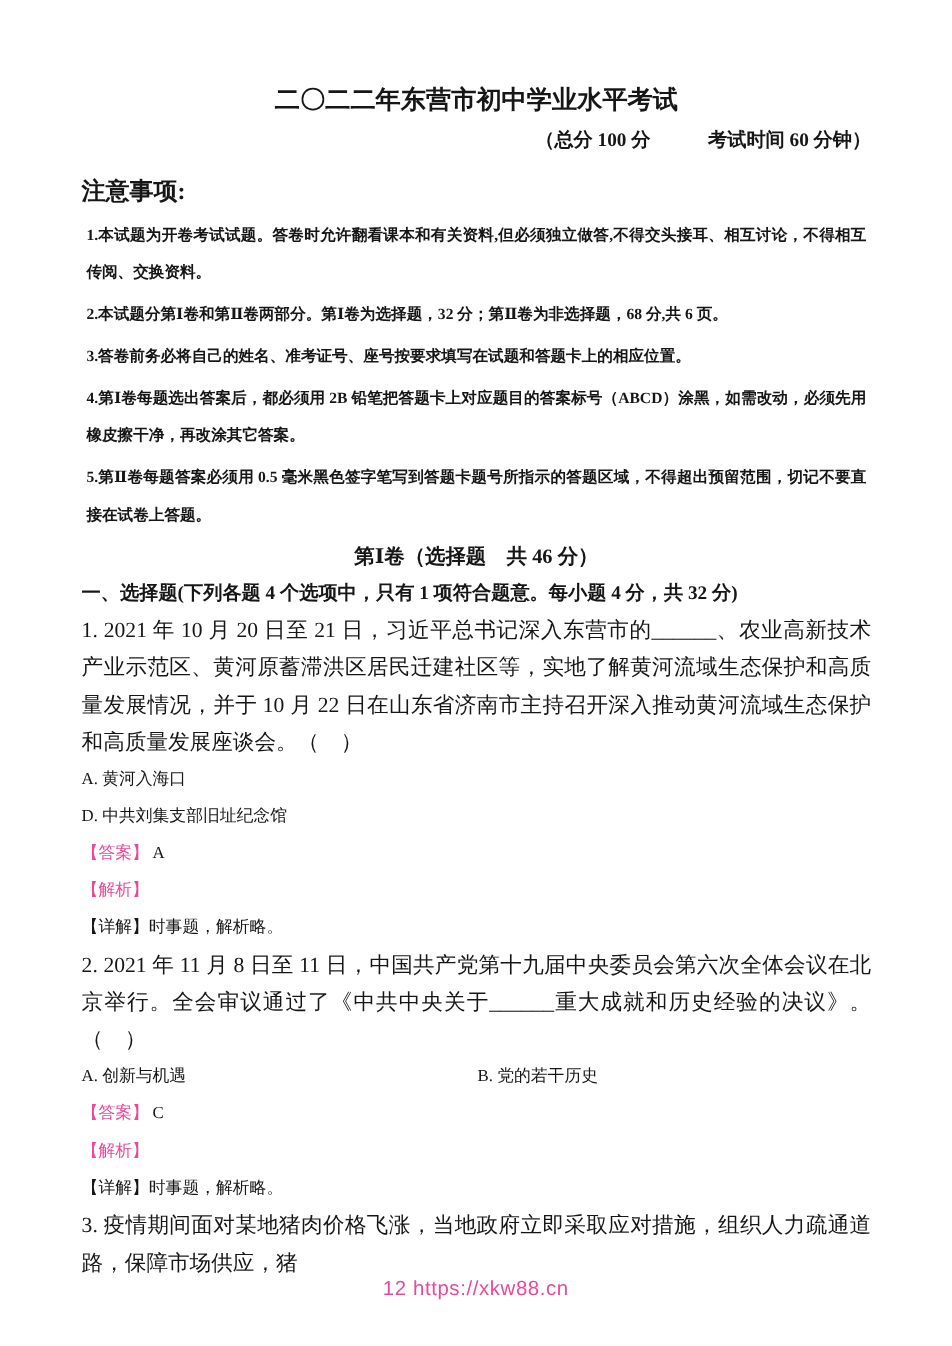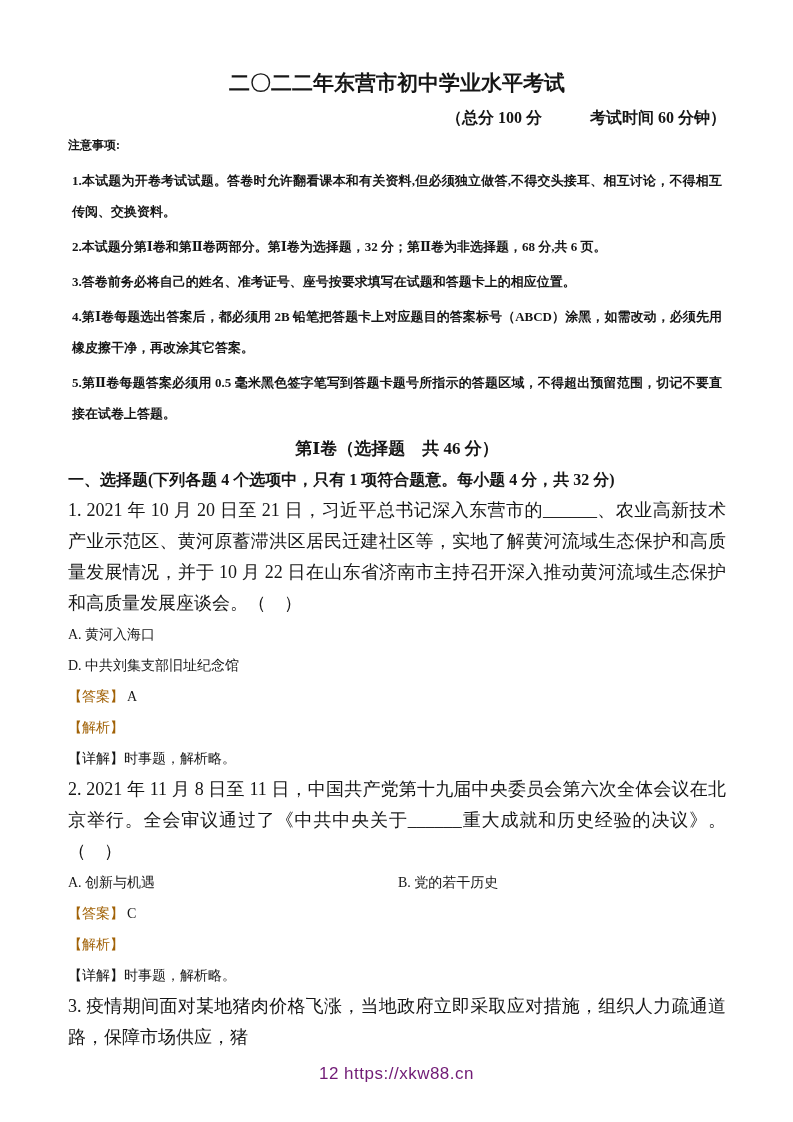--- a/index.html
+++ b/index.html
@@ -30,22 +30,22 @@
     line-height: 30px;
   }
   .subtitle {
     margin-top: 8px;
     font-size: 16px;
     font-weight: 700;
     text-align: right;
     line-height: 23px;
   }
   .notice-heading {
-    margin-top: 1px;
-    font-size: 12px;
+    margin-top: 16px;
+    font-size: 20px;
     font-weight: 700;
     line-height: 31px;
   }
   .notice-item {
     margin: 4px;
     font-size: 13px;
     font-weight: 700;
     line-height: 31px;
     text-align: justify;
   }
@@ -74,35 +74,35 @@
   }
   .opt-row .opt:first-child {
     flex: none;
     width: 330px;
   }
   .meta-line {
     font-size: 14px;
     line-height: 31px;
   }
   .blue {
-    color: #a16207;
+    color: #ec4899;
   }
   .ans-letter {
     margin-left: 3px;
   }
   .footer {
     position: absolute;
     left: 0;
     right: 0;
     top: 1064px;
     text-align: center;
     font-family: "Liberation Sans", "DejaVu Sans", sans-serif;
     font-size: 17px;
     letter-spacing: 0.5px;
-    color: #701a75;
+    color: #ec4899;
     line-height: 20px;
   }
 </style>
 </head>
 <body>
 
 <div class="sheet">
   <div class="content">
 
     <h1 class="title">二〇二二年东营市初中学业水平考试</h1>

